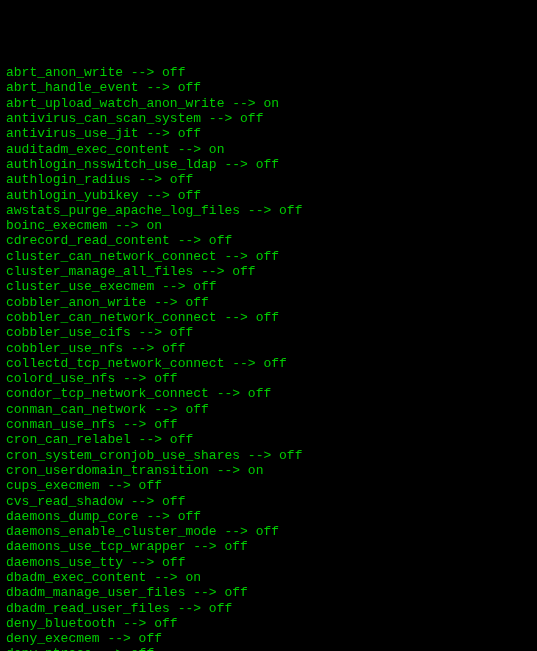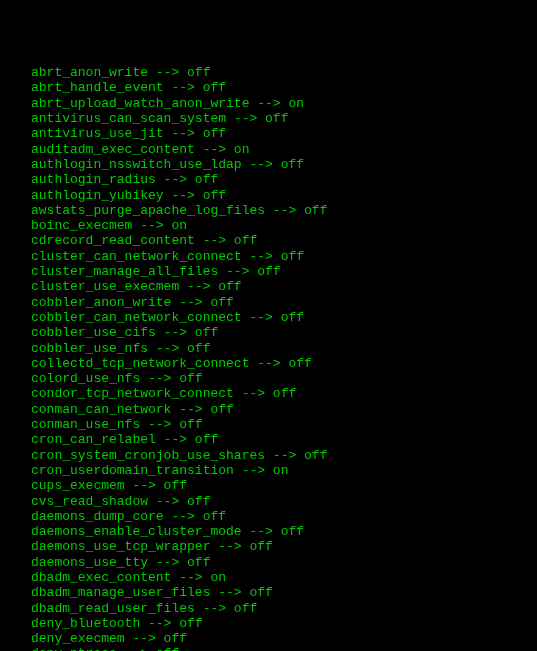--- a/index.html
+++ b/index.html
@@ -14,21 +14,20 @@
       font-size: 13px;
       line-height: 15.3px;
       padding: 4px 6px;
       width: 537px;
       height: 651px;
       overflow: hidden;
       white-space: pre;
     }
     .line {
       display: block;
-      margin-left: 25px;
     }
   </style>
 </head>
 <body>
 
 
 
 <div id="output"><span class="line">abrt_anon_write --&gt; off</span><span class="line">abrt_handle_event --&gt; off</span><span class="line">abrt_upload_watch_anon_write --&gt; on</span><span class="line">antivirus_can_scan_system --&gt; off</span><span class="line">antivirus_use_jit --&gt; off</span><span class="line">auditadm_exec_content --&gt; on</span><span class="line">authlogin_nsswitch_use_ldap --&gt; off</span><span class="line">authlogin_radius --&gt; off</span><span class="line">authlogin_yubikey --&gt; off</span><span class="line">awstats_purge_apache_log_files --&gt; off</span><span class="line">boinc_execmem --&gt; on</span><span class="line">cdrecord_read_content --&gt; off</span><span class="line">cluster_can_network_connect --&gt; off</span><span class="line">cluster_manage_all_files --&gt; off</span><span class="line">cluster_use_execmem --&gt; off</span><span class="line">cobbler_anon_write --&gt; off</span><span class="line">cobbler_can_network_connect --&gt; off</span><span class="line">cobbler_use_cifs --&gt; off</span><span class="line">cobbler_use_nfs --&gt; off</span><span class="line">collectd_tcp_network_connect --&gt; off</span><span class="line">colord_use_nfs --&gt; off</span><span class="line">condor_tcp_network_connect --&gt; off</span><span class="line">conman_can_network --&gt; off</span><span class="line">conman_use_nfs --&gt; off</span><span class="line">cron_can_relabel --&gt; off</span><span class="line">cron_system_cronjob_use_shares --&gt; off</span><span class="line">cron_userdomain_transition --&gt; on</span><span class="line">cups_execmem --&gt; off</span><span class="line">cvs_read_shadow --&gt; off</span><span class="line">daemons_dump_core --&gt; off</span><span class="line">daemons_enable_cluster_mode --&gt; off</span><span class="line">daemons_use_tcp_wrapper --&gt; off</span><span class="line">daemons_use_tty --&gt; off</span><span class="line">dbadm_exec_content --&gt; on</span><span class="line">dbadm_manage_user_files --&gt; off</span><span class="line">dbadm_read_user_files --&gt; off</span><span class="line">deny_bluetooth --&gt; off</span><span class="line">deny_execmem --&gt; off</span><span class="line">deny_ptrace --&gt; off</span></div>
 
 

